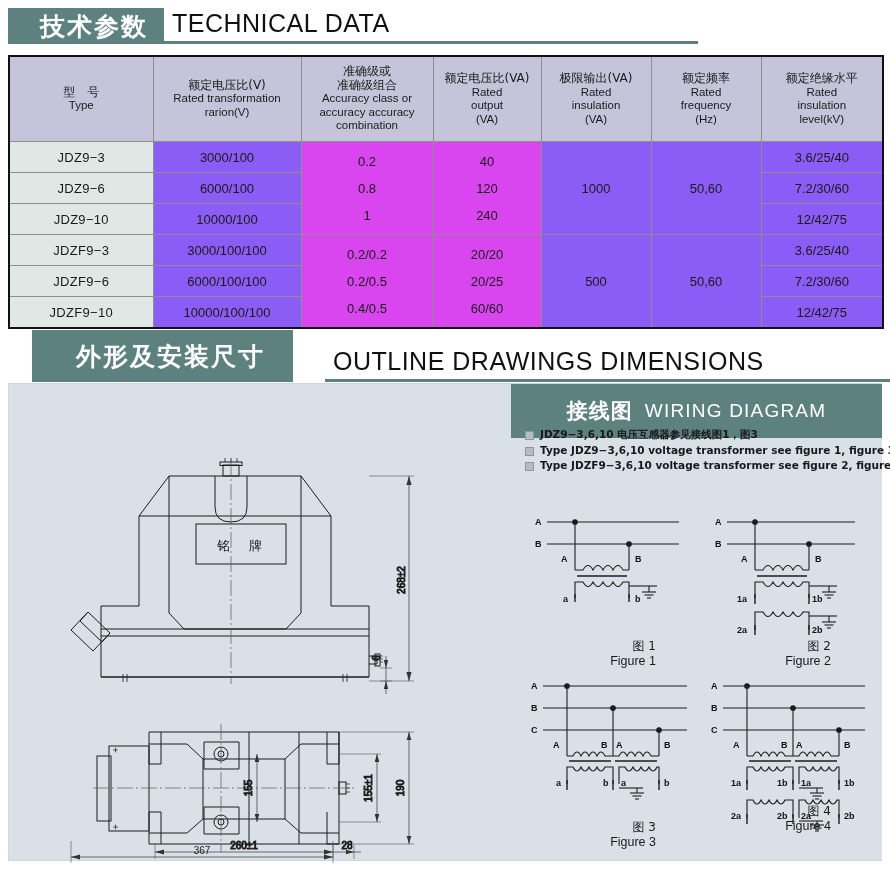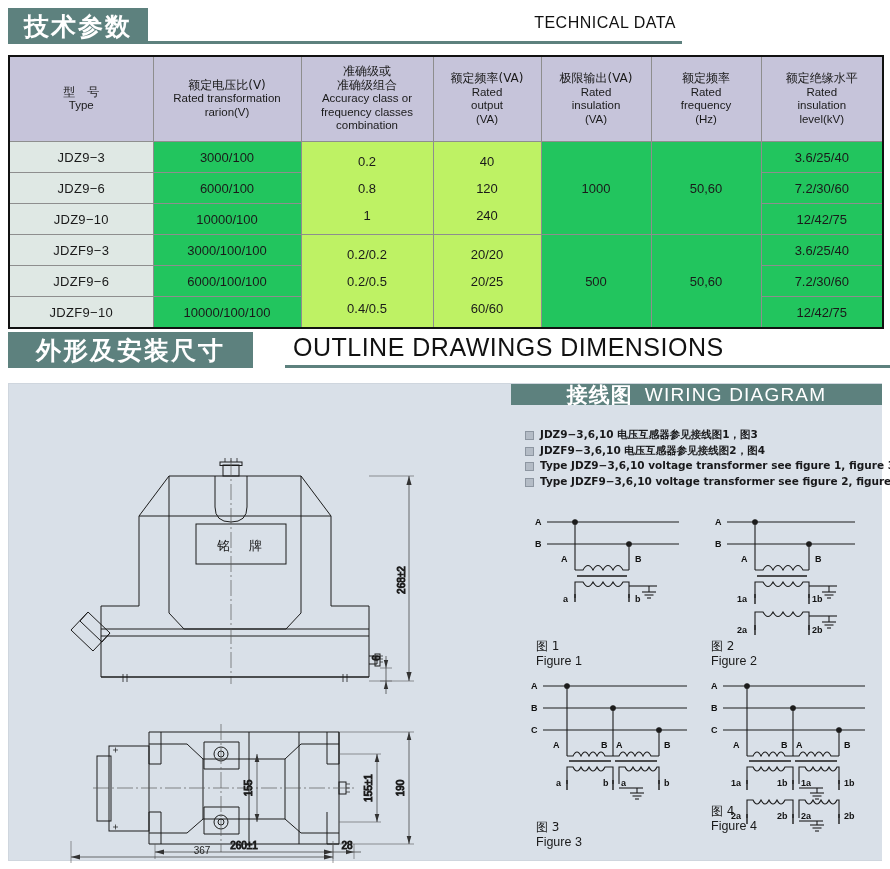--- a/index.html
+++ b/index.html
@@ -7,81 +7,81 @@
     width:890px;height:869px;background:#ffffff;
     font-family:"Liberation Sans","DejaVu Sans",sans-serif;
     color:#1a1a1a;overflow:hidden;position:relative;
   }
 
   
   .banner{position:absolute;display:flex;align-items:flex-end;}
   .banner .cn{
     background:#5d817e;color:#fff;font-weight:bold;
     display:flex;align-items:center;justify-content:center;
-    letter-spacing:2px;font-family:"DejaVu Sans",sans-serif;
+    letter-spacing:2px;font-family:"DejaVu Sans",sans-serif;padding-left:16px;
   }
   .banner .en{
     color:#111;font-weight:normal;letter-spacing:.5px;
     border-bottom:3px solid #5d817e;padding:0 6px 1px 8px;
     white-space:nowrap;
   }
 
   #banner1{left:8px;top:6px;}
   #banner1 .cn{width:140px;height:36px;font-size:25px;}
-  #banner1 .en{font-size:16px;height:34px;line-height:34px;width:520px;text-align:right;}
+  #banner1 .en{font-size:25px;height:34px;line-height:34px;width:520px;}
 
   #banner2{left:8px;top:330px;}
-  #banner2 .cn{width:245px;height:36px;font-size:25px;}
+  #banner2 .cn{width:245px;height:52px;font-size:25px;margin-left:24px;}
   #banner2 .en{font-size:25px;height:34px;line-height:34px;width:620px;margin-left:32px;}
 
   
   #tech-table{
     position:absolute;left:8px;top:55px;width:874px;
     border-collapse:collapse;border:2px solid #111;
     table-layout:fixed;
   }
   #tech-table td,#tech-table th{
     border:1px solid #8e8e8e;text-align:center;vertical-align:middle;
     font-weight:normal;padding:0;
   }
   #tech-table thead th{
     background:#c6c4da;height:84px;font-size:11.5px;line-height:13.5px;
     color:#1a1a1a;
   }
   #tech-table thead th .cnline{font-family:"DejaVu Sans",sans-serif;font-size:12px;}
   .c-type{background:#dfe8e4 !important;font-size:13px;height:30px;letter-spacing:.3px;}
-  .c-val{background:#22c55e;font-size:13px;}
-  .c-mid{background:#bef264;font-size:13px;line-height:27px;}
+  .c-val{background:#8b5cf6;font-size:13px;}
+  .c-mid{background:#d946ef;font-size:13px;line-height:27px;}
   .c-mid div{line-height:27px;}
 
   
   #drawings{
     position:absolute;left:8px;top:383px;width:874px;height:478px;
     background:#d9e0e8;border:1px solid #cfd6de;box-sizing:border-box;
   }
   #outline-area{position:absolute;left:0;top:0;width:502px;height:476px;}
   #wiring-area{position:absolute;left:502px;top:0;width:371px;height:476px;background:#d9e0e8;}
 
   #wiring-head{
-    position:absolute;left:0;top:0;width:371px;height:21px;background:#5d817e;
+    position:absolute;left:0;top:0;width:371px;height:54px;background:#5d817e;
     display:flex;align-items:center;justify-content:center;color:#fff;
   }
   #wiring-head .wcn{font-size:21px;font-weight:bold;font-family:"DejaVu Sans",sans-serif;letter-spacing:1px;}
   #wiring-head .wen{font-size:19px;letter-spacing:1.2px;margin-left:12px;}
 
   #wiring-notes{position:absolute;left:14px;top:44px;width:350px;}
   .note{display:flex;align-items:flex-start;margin-bottom:3.5px;}
   .note .bullet{
     width:7px;height:7px;background:#b4bcc6;border:1px solid #8d96a1;
     margin:3px 6px 0 0;flex:0 0 auto;
   }
   .note .txt{font-size:10.5px;line-height:12px;font-weight:bold;color:#18181a;
              font-family:"DejaVu Sans",sans-serif;white-space:nowrap;}
 
-  .figcap{position:absolute;text-align:left;width:120px;}
+  .figcap{position:absolute;text-align:right;width:120px;}
   .figcap .fcn{font-size:12px;font-family:"DejaVu Sans",sans-serif;line-height:15px;}
   .figcap .fen{font-size:12.5px;line-height:15px;}
 
   svg{display:block;}
   .dim{font-size:10px;fill:#222;font-family:"Liberation Sans",sans-serif;}
   .wlbl{font-size:9px;fill:#111;font-family:"Liberation Sans",sans-serif;font-weight:bold;}
 </style>
 </head>
 <body>
 
@@ -108,25 +108,25 @@
       </th>
       <th>
         <div class="cnline">额定电压比(V)</div>
         <div>Rated transformation</div>
         <div>rarion(V)</div>
       </th>
       <th>
         <div class="cnline">准确级或</div>
         <div class="cnline">准确级组合</div>
         <div>Accuracy class or</div>
-        <div>frequency classes</div>
+        <div>accuracy accuracy</div>
         <div>combination</div>
       </th>
       <th>
-        <div class="cnline">额定频率(VA)</div>
+        <div class="cnline">额定电压比(VA)</div>
         <div>Rated</div>
         <div>output</div>
         <div>(VA)</div>
       </th>
       <th>
         <div class="cnline">极限输出(VA)</div>
         <div>Rated</div>
         <div>insulation</div>
         <div>(VA)</div>
       </th>
@@ -343,24 +343,20 @@
 
     <div id="wiring-head">
       <span class="wcn">接线图</span>
       <span class="wen">WIRING  DIAGRAM</span>
     </div>
 
     <div id="wiring-notes">
       <div class="note">
         <span class="bullet"></span>
         <span class="txt">JDZ9−3,6,10  电压互感器参见接线图1，图3</span>
-      </div>
-      <div class="note">
-        <span class="bullet"></span>
-        <span class="txt">JDZF9−3,6,10  电压互感器参见接线图2，图4</span>
       </div>
       <div class="note">
         <span class="bullet"></span>
         <span class="txt">Type JDZ9−3,6,10  voltage transformer see figure 1, figure 3</span>
       </div>
       <div class="note">
         <span class="bullet"></span>
         <span class="txt">Type JDZF9−3,6,10  voltage transformer see figure 2, figure 4</span>
       </div>
     </div>

